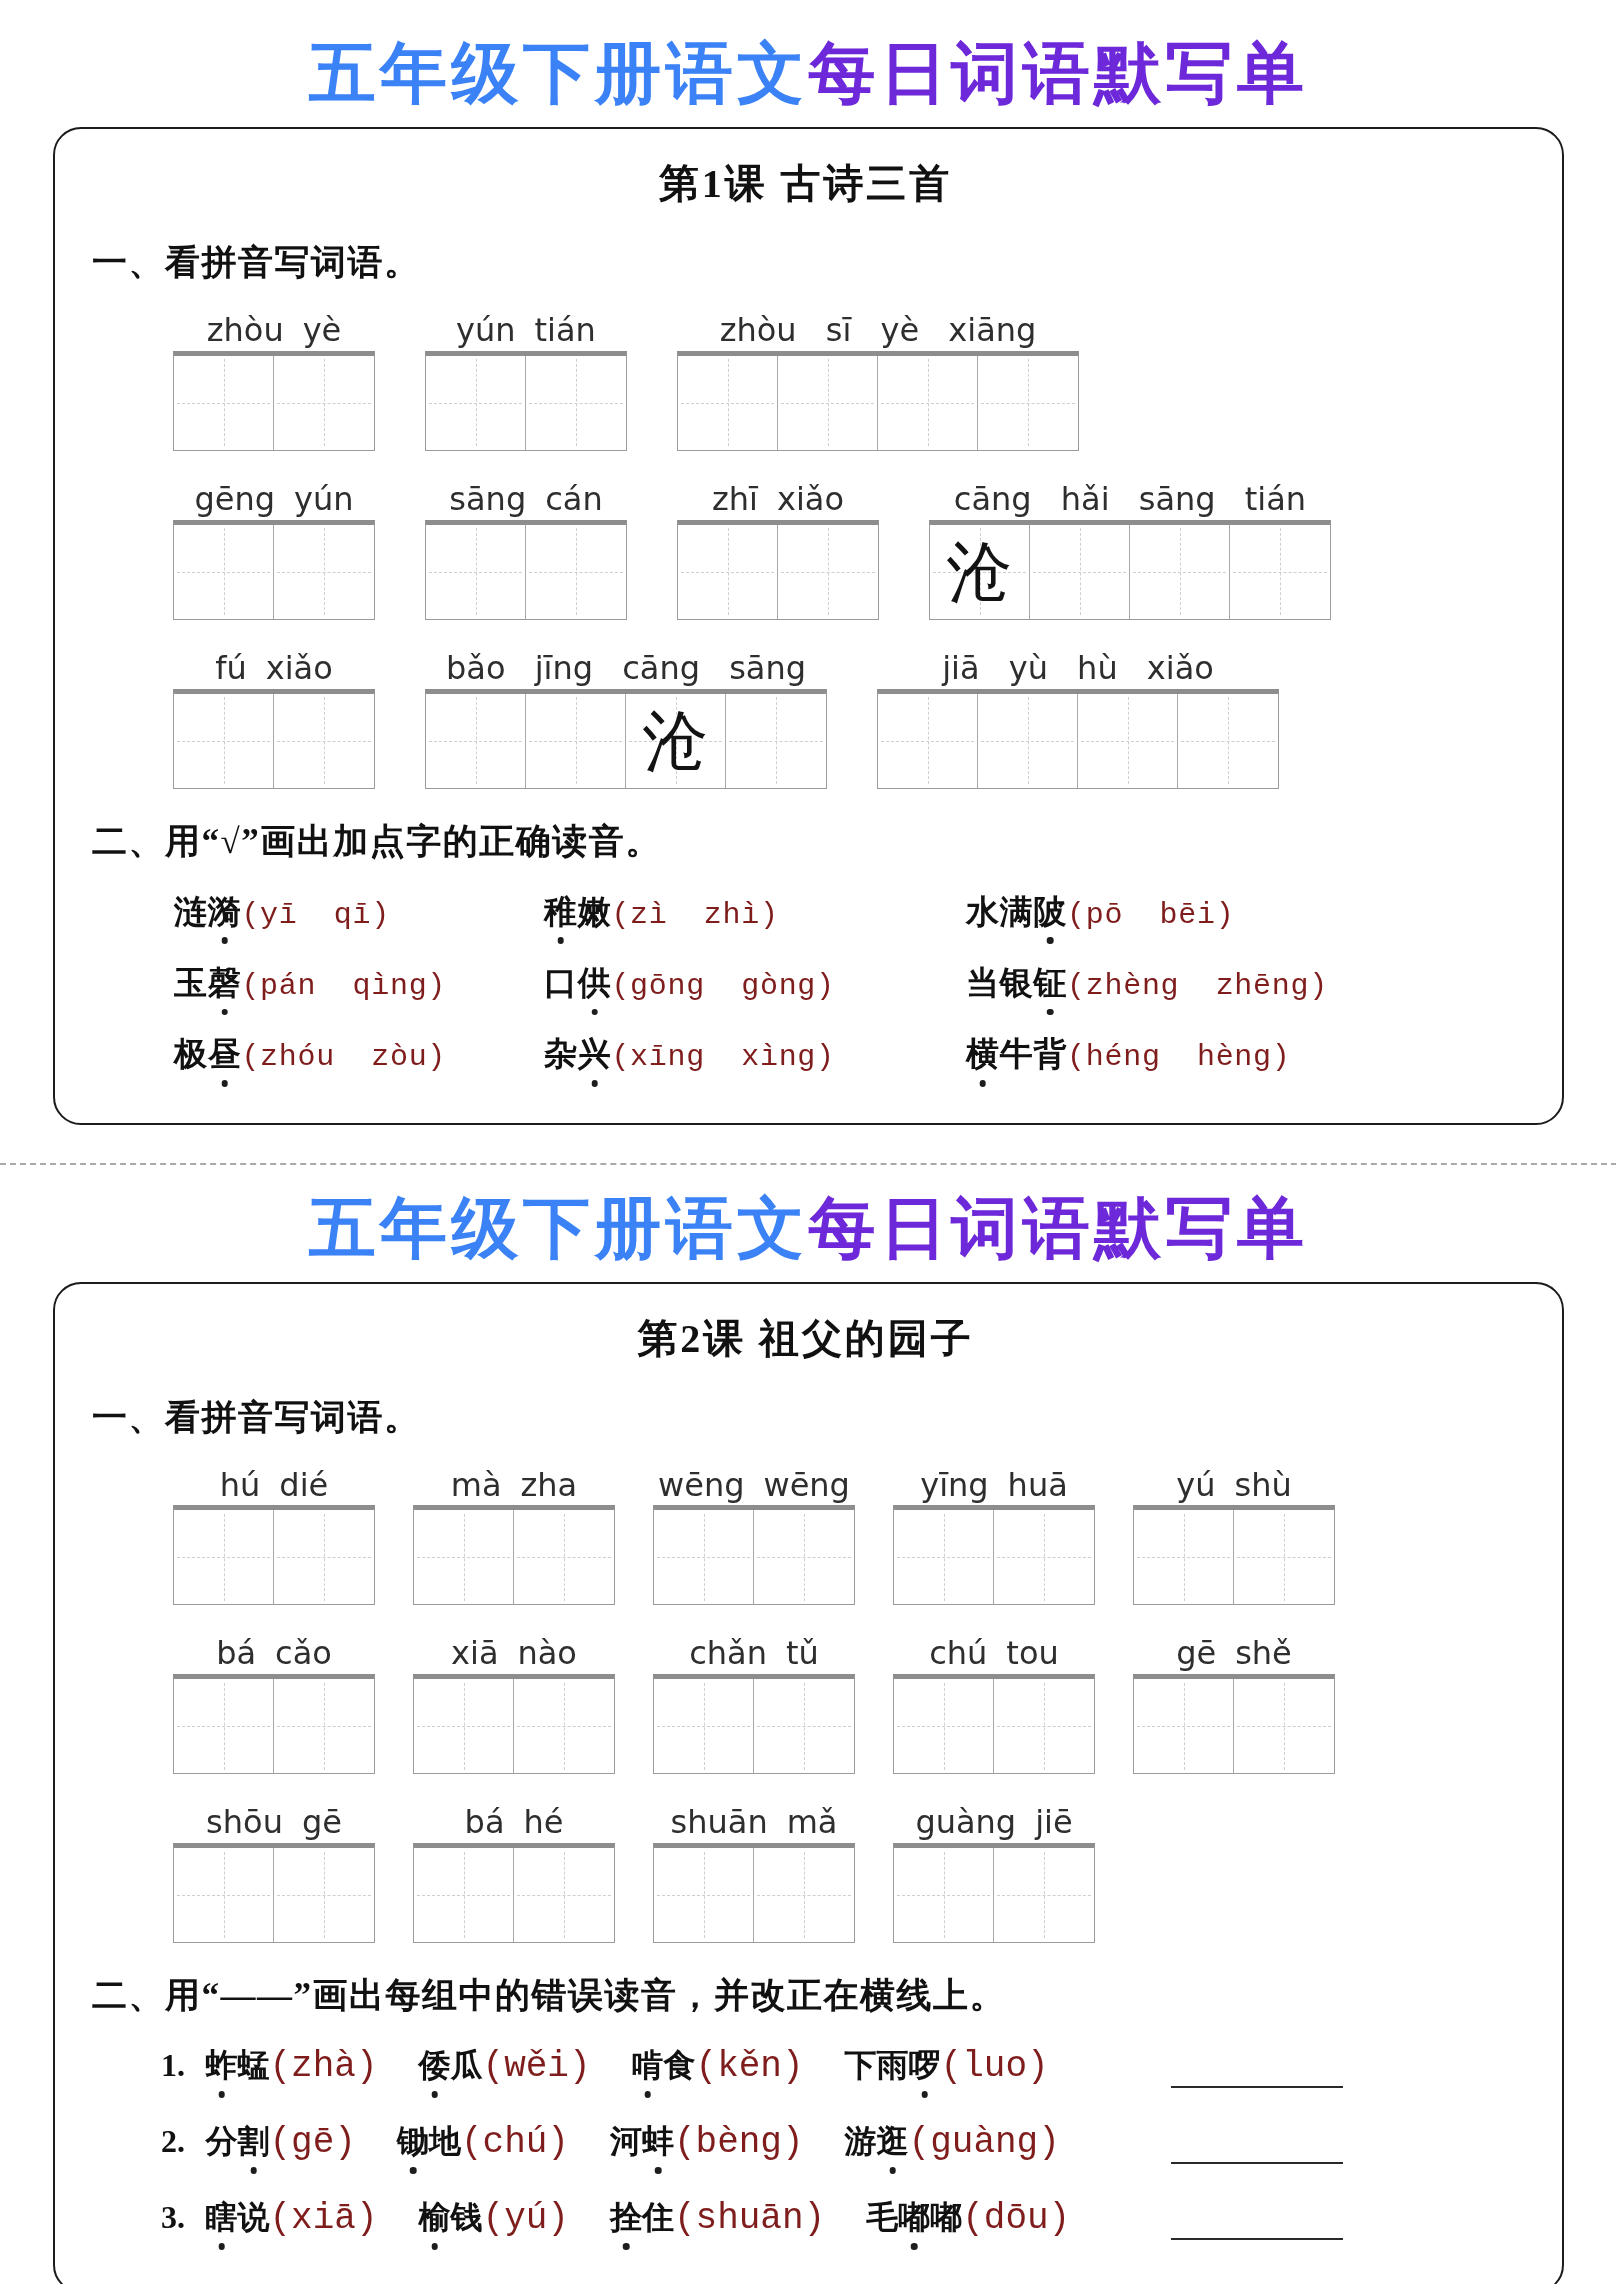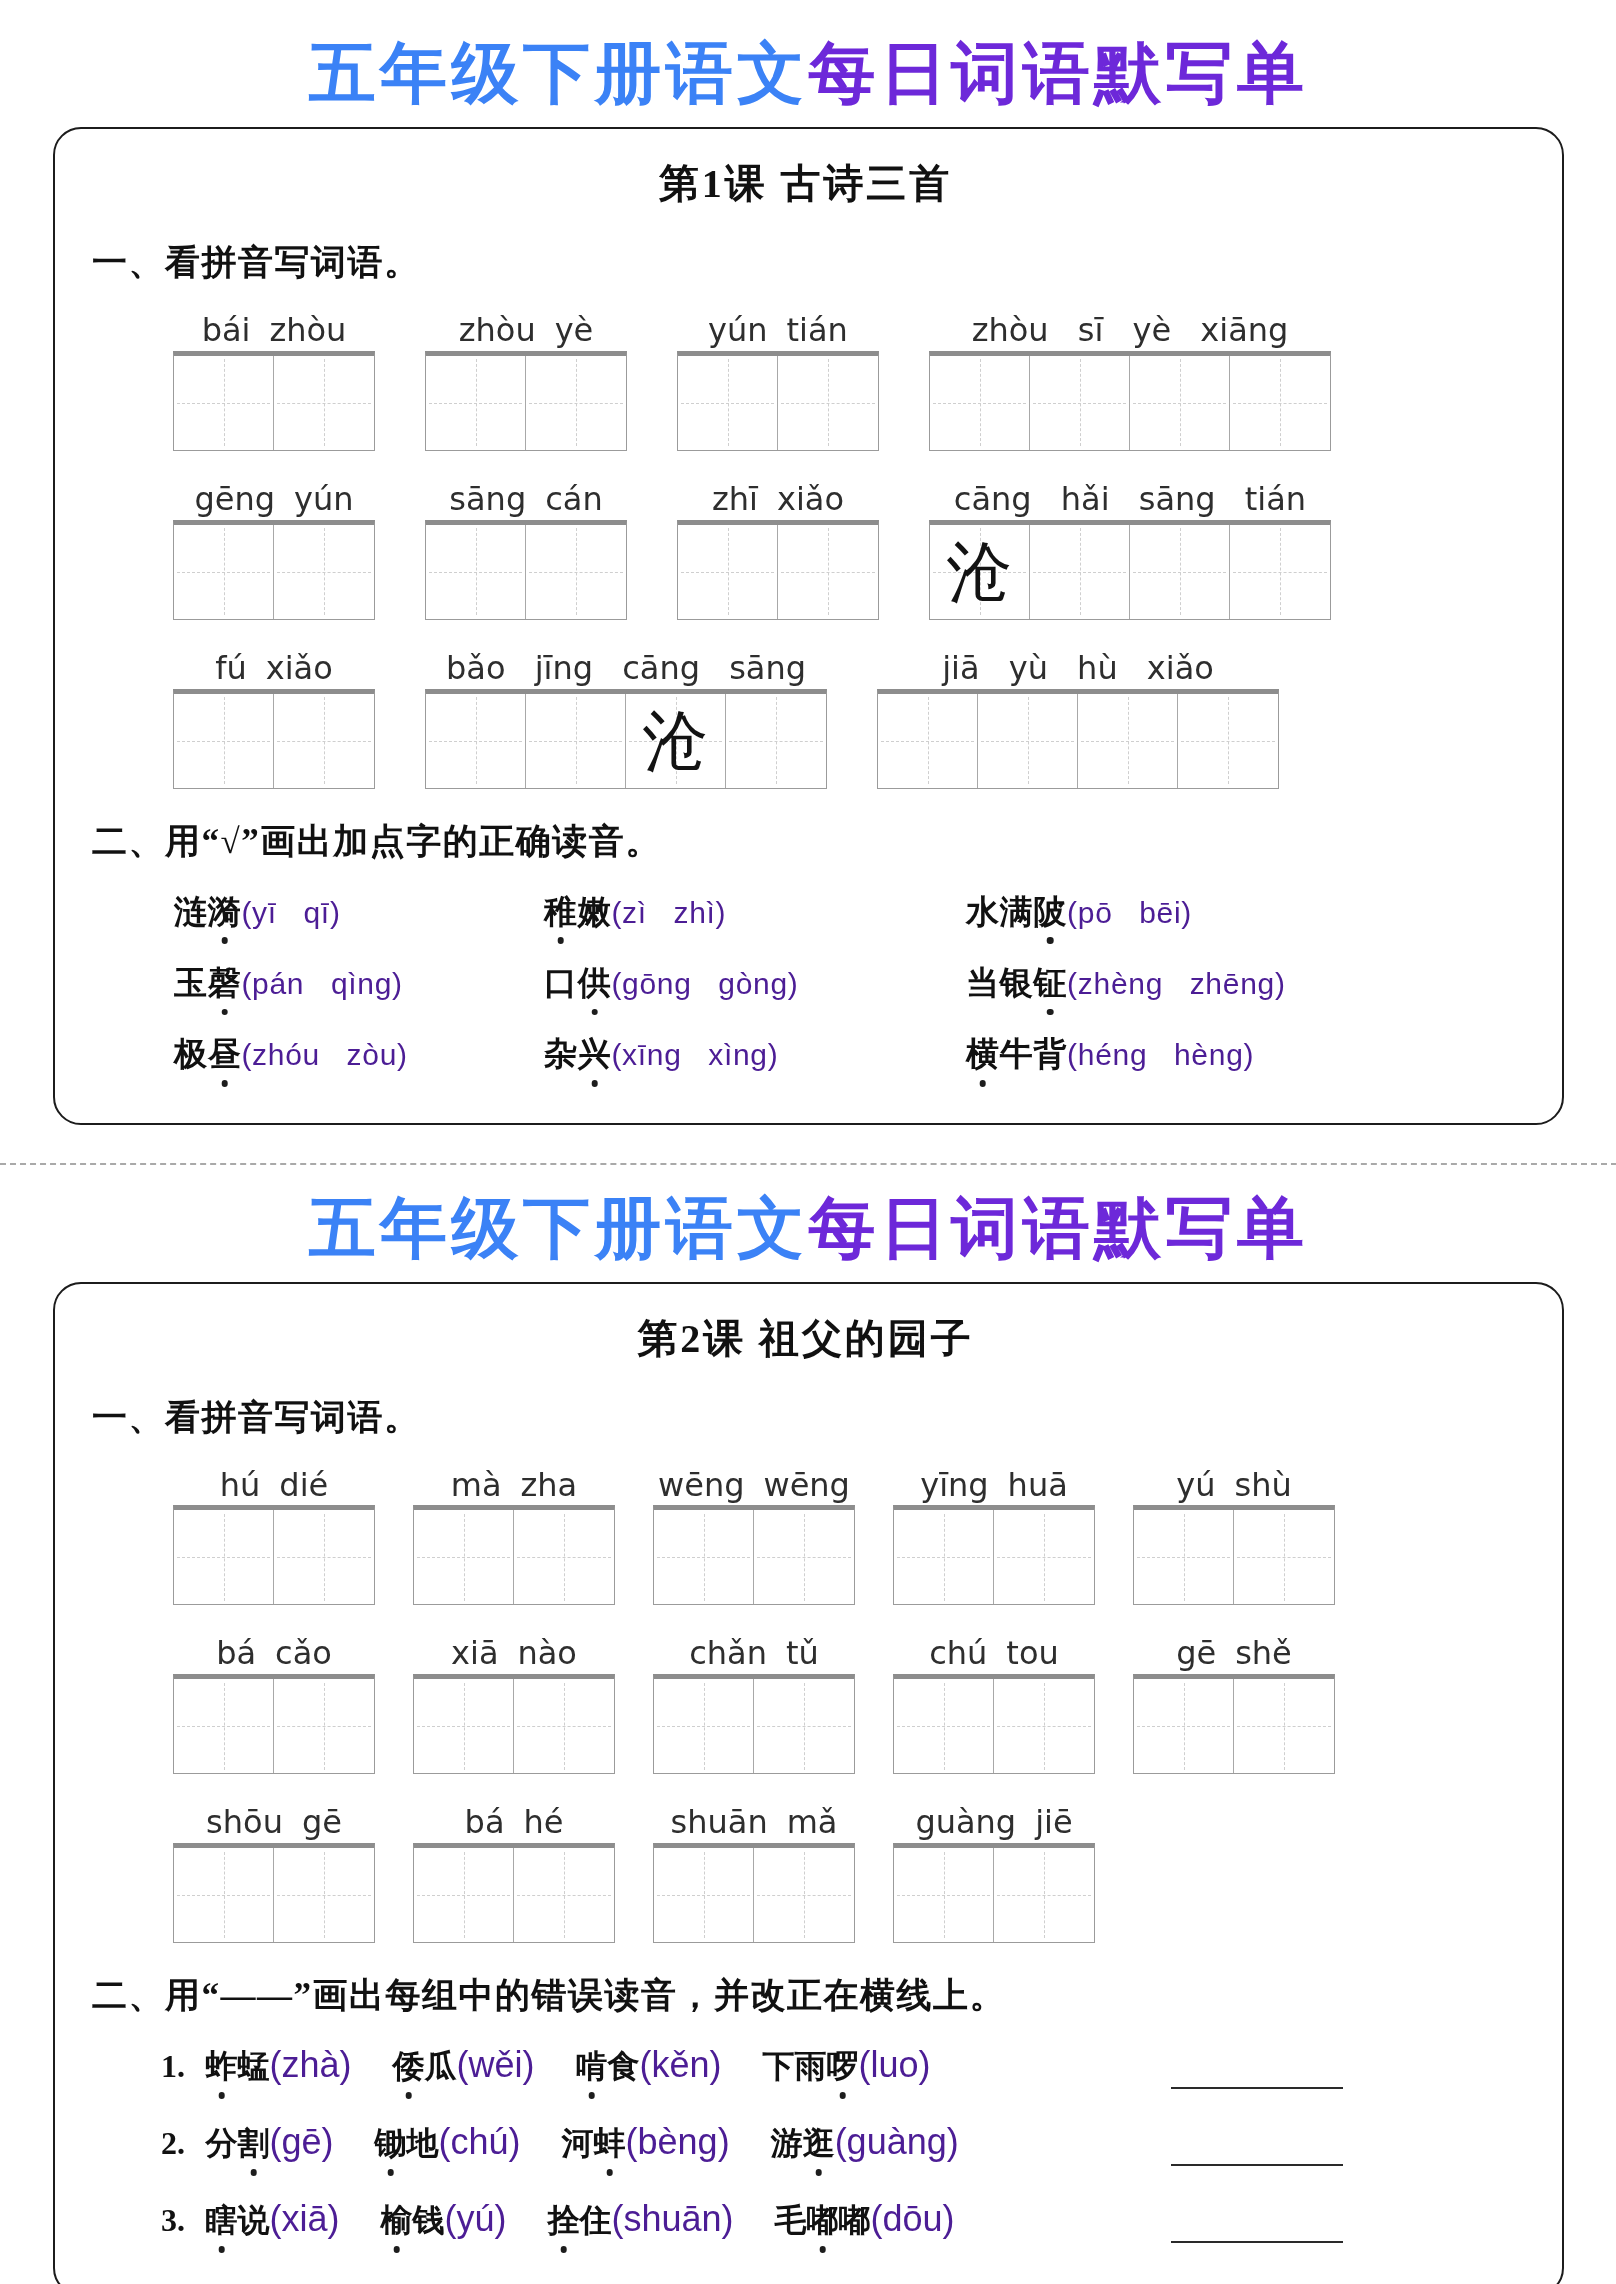--- a/index.html
+++ b/index.html
@@ -74,21 +74,21 @@
     margin-bottom:26.4px; align-items:baseline;
   }
   .w-item { font-size:33px; letter-spacing:0.7px; white-space:nowrap; }
   .w-word { font-weight:600; }
   .wchar { position:relative; display:inline-block; }
   .wchar.dotted::after {
     content:""; position:absolute; left:50%; bottom:-9.5px;
     transform:translateX(-50%);
     width:6.6px; height:6.6px; border-radius:50%; background:#1d1d1d;
   }
-  .w-py { font-family:Liberation Sans, sans-serif; font-size:30px; color:#4c1d95; word-spacing:17.6px; }
+  .w-py { font-family:Liberation Mono, monospace; font-size:30px; color:#7f1d1d; word-spacing:17.6px; }
 
   
   .numrows { padding-left:69px; margin-top:2.9px; }
   .n-row { display:flex; gap:41px; align-items:baseline; margin-bottom:32px; }
   .n-num { font-size:32px; font-weight:600; margin-right:-20.5px; }
   .n-item { font-size:32px; white-space:nowrap; }
   .n-item .w-py { font-size:36px; word-spacing:normal; }
   .n-blank {
     margin-left:auto; margin-right:176px;
     width:172px; height:34px; align-self:flex-end;
@@ -106,27 +106,20 @@
 
   <header class="title">
     <span class="t-black">五年级下册语文</span><span class="t-red">每日词语默写单</span>
   </header>
 
   <section class="sheet">
     <h2 class="lesson">第1课 古诗三首</h2>
     <div class="plabel">一、看拼音写词语。</div>
     <div class="grids" data-grids="section1">
         <div class="p-row">
-          <div class="p-grp">
-            <div class="p-label">bái zhòu</div>
-            <div class="p-grid">
-              <div class="cell"></div>
-              <div class="cell"></div>
-            </div>
-          </div>
           <div class="p-grp">
             <div class="p-label">zhòu yè</div>
             <div class="p-grid">
               <div class="cell"></div>
               <div class="cell"></div>
             </div>
           </div>
           <div class="p-grp">
             <div class="p-label">yún tián</div>
             <div class="p-grid">

